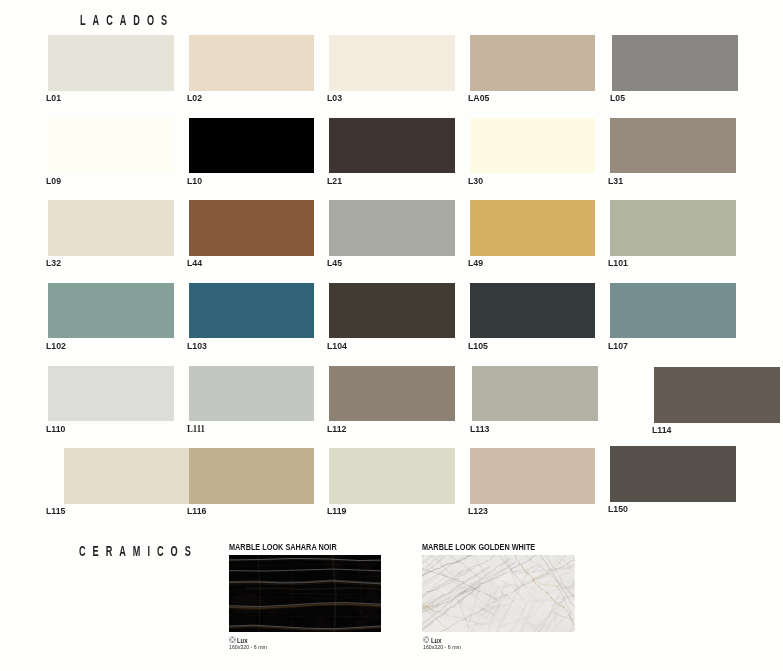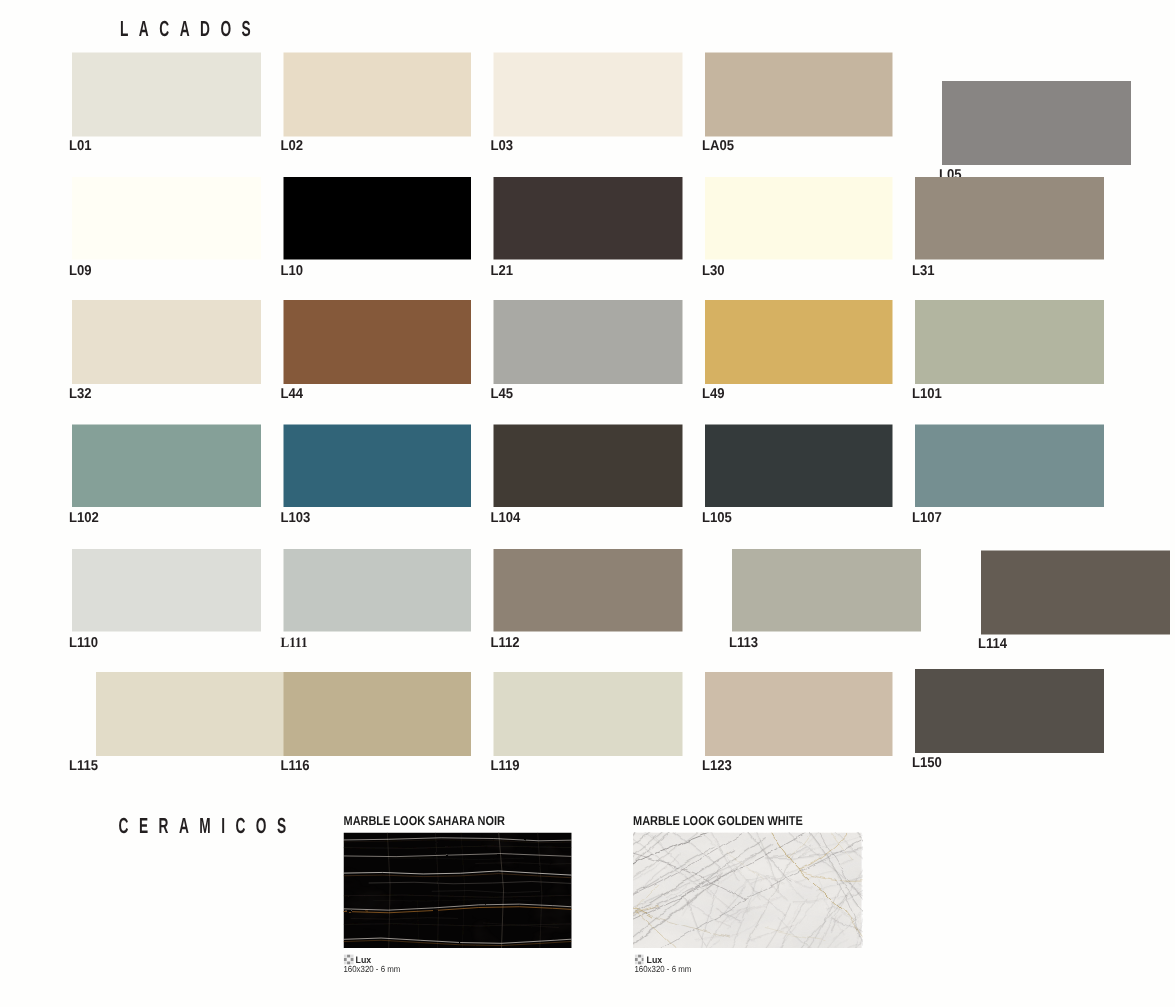--- a/index.html
+++ b/index.html
@@ -61,21 +61,21 @@
         <div class="lbl">L02</div>
       </div>
       <div class="swatch" style="left: 281px; top: 0px;">
         <div class="chip" style="background: rgb(243, 236, 223);"></div>
         <div class="lbl">L03</div>
       </div>
       <div class="swatch" style="left: 421.5px; top: 0px;">
         <div class="chip" style="background: rgb(197, 181, 159);"></div>
         <div class="lbl">LA05</div>
       </div>
-      <div class="swatch" style="left: 580px; top: 0px; margin-top: 19px;">
+      <div class="swatch" style="left: 564px; top: 0px;">
         <div class="chip" style="background: rgb(136, 133, 131);"></div>
         <div class="lbl">L05</div>
       </div>
       <div class="swatch" style="left: 0px; top: 82.65px;">
         <div class="chip" style="background: rgb(255, 254, 245);"></div>
         <div class="lbl">L09</div>
       </div>
       <div class="swatch" style="left: 140.5px; top: 82.65px;">
         <div class="chip" style="background: rgb(0, 0, 0);"></div>
         <div class="lbl">L10</div>
@@ -137,21 +137,21 @@
         <div class="lbl">L110</div>
       </div>
       <div class="swatch" style="left: 140.5px; top: 330.6px; font-family: Liberation Serif, serif;">
         <div class="chip" style="background: rgb(194, 199, 194);"></div>
         <div class="lbl">L111</div>
       </div>
       <div class="swatch" style="left: 281px; top: 330.6px;">
         <div class="chip" style="background: rgb(142, 130, 116);"></div>
         <div class="lbl">L112</div>
       </div>
-      <div class="swatch" style="left: 440px; top: 330.6px;">
+      <div class="swatch" style="left: 424px; top: 330.6px;">
         <div class="chip" style="background: rgb(178, 177, 163);"></div>
         <div class="lbl">L113</div>
       </div>
       <div class="swatch" style="left: 562px; top: 332px; margin-left: 44px;">
         <div class="chip" style="background: rgb(100, 92, 83);"></div>
         <div class="lbl">L114</div>
       </div>
       <div class="swatch" style="left: 0px; top: 413.25px; padding-left: 16px;">
         <div class="chip" style="background: rgb(226, 220, 200);"></div>
         <div class="lbl">L115</div>

